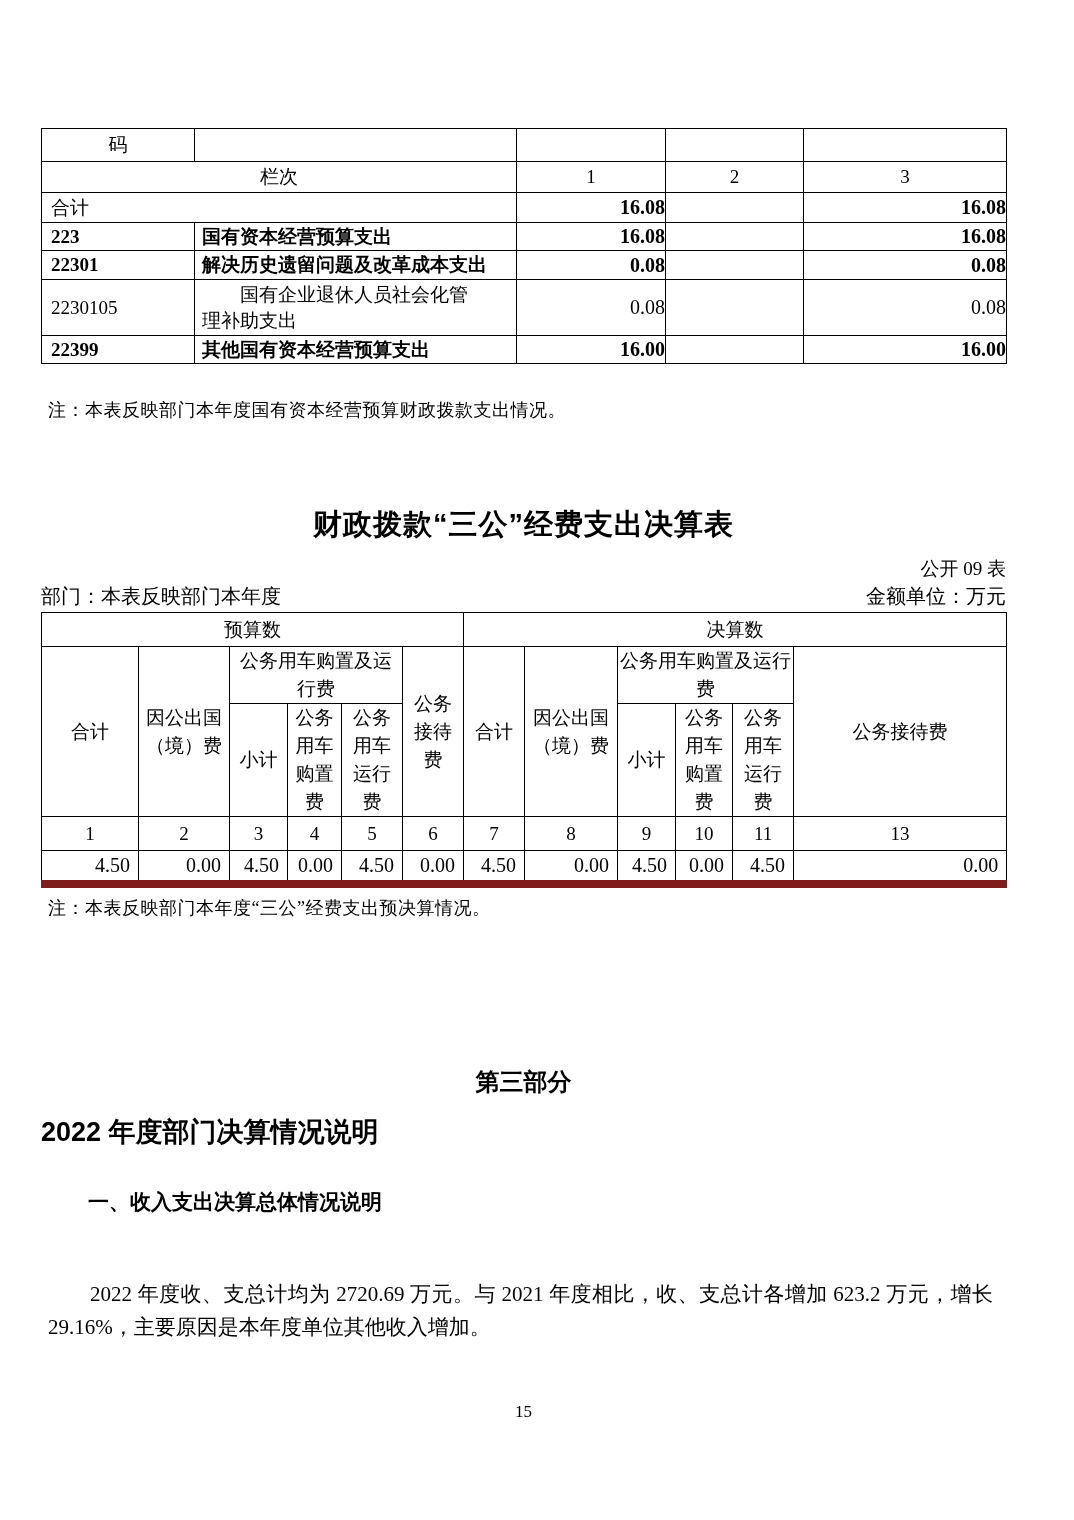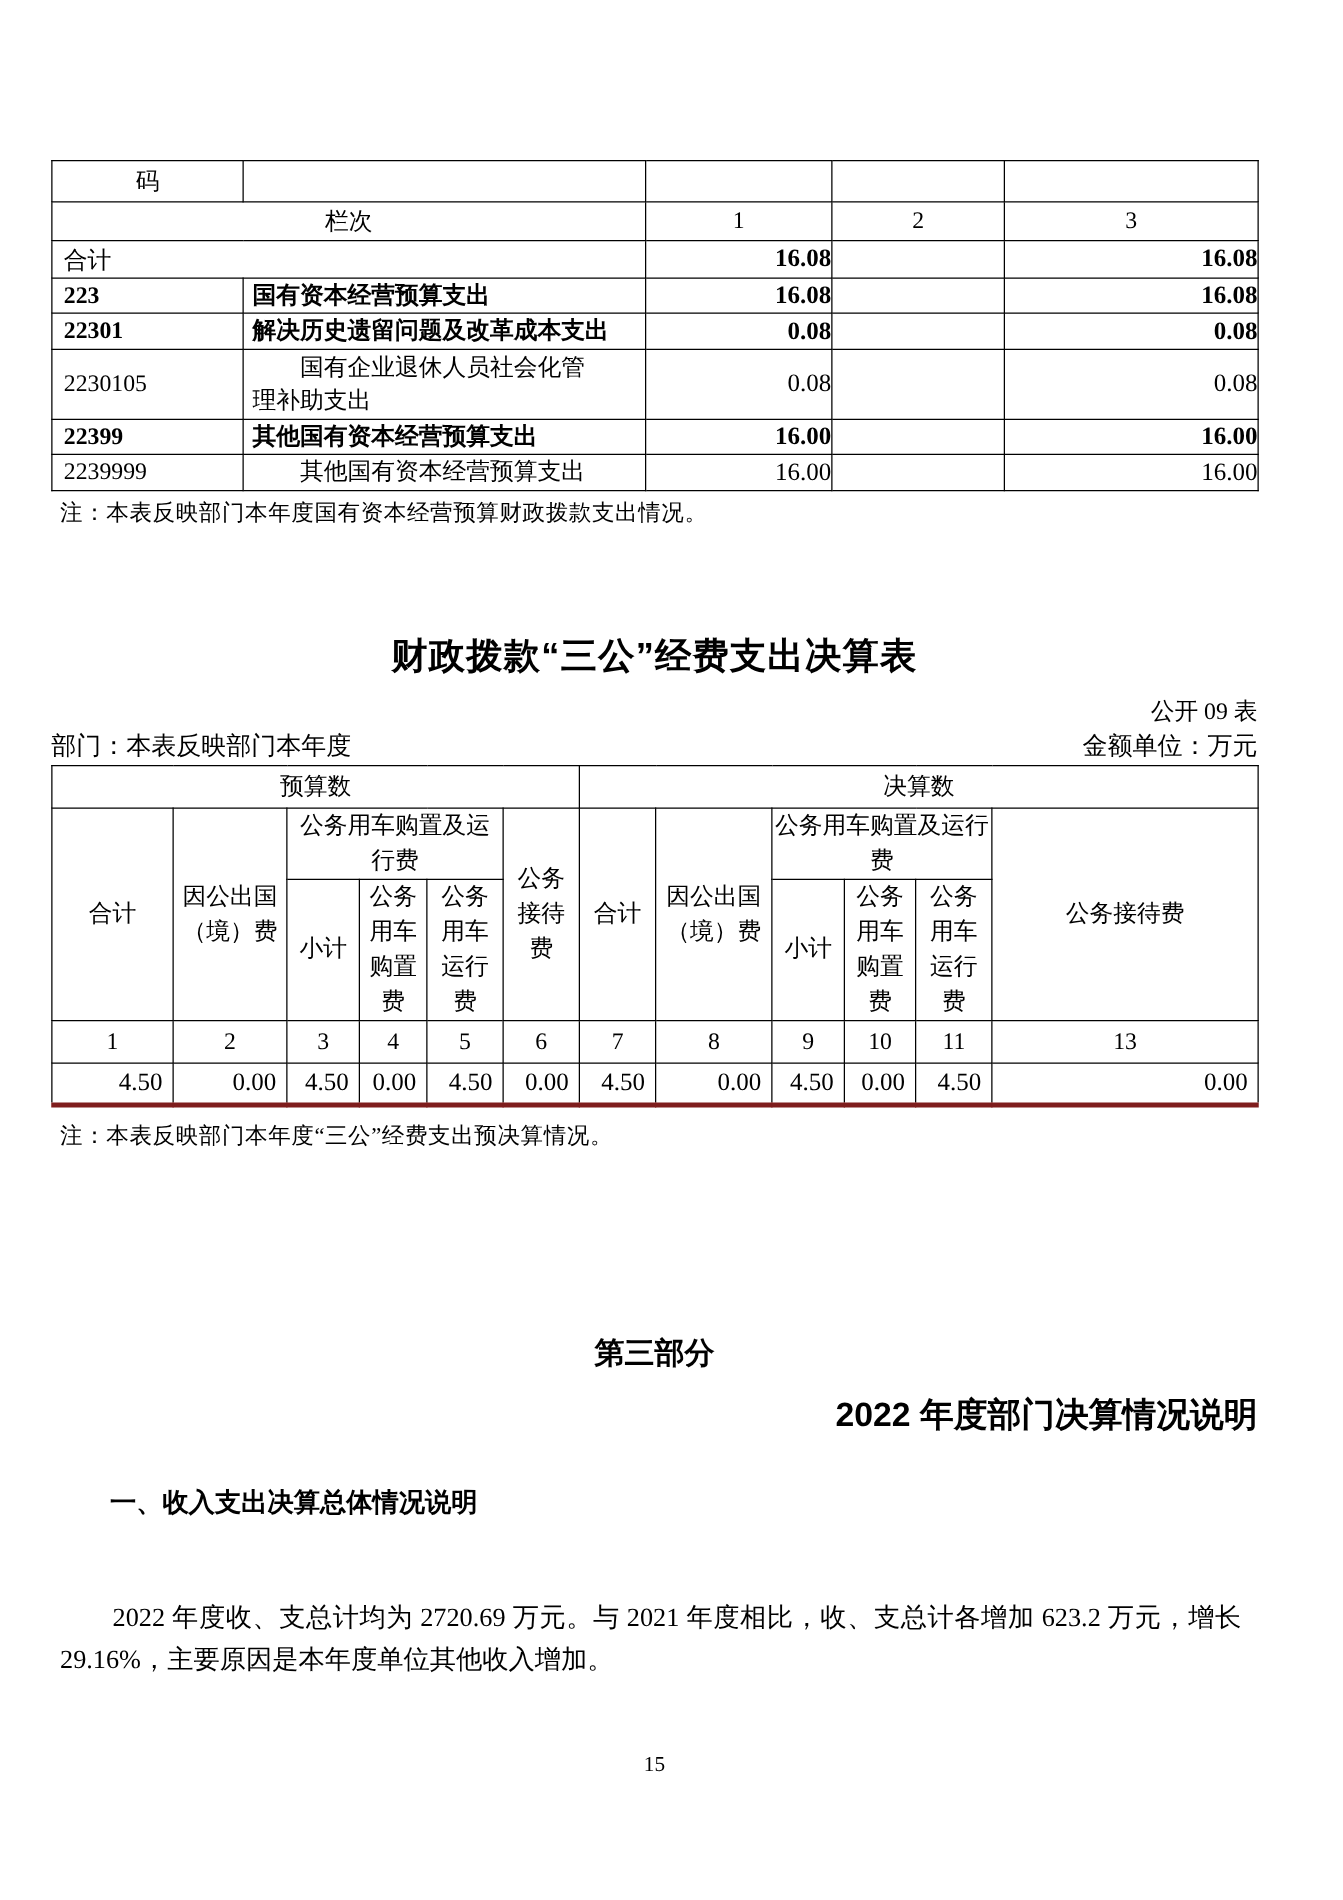--- a/index.html
+++ b/index.html
@@ -31,38 +31,38 @@
   .t1 .val   { text-align: right; font-size: 20px; }
   .t1 .center{ text-align: center; padding: 0; }
   .b { font-weight: bold; }
 
   
   .t2 { font-size: 19px; }
   .t2 th { text-align: center; line-height: 28px; padding: 0 6px; }
   .t2 .grp { padding: 0 2px; }
   .t2 .num { text-align: center; font-size: 19px; }
   .t2 .val { text-align: right; padding-right: 8px; font-size: 20px; }
-  .t2 { border-bottom: 4px solid #7f1d1d; }
+  .t2 { border-bottom: 8px solid #7f1d1d; }
 
   
   .note { font-size: 18px; letter-spacing: 0.5px; }
   .tbl-title {
     width: 965px; left: 41px; text-align: center;
     font-family: "Liberation Sans", "DejaVu Sans", sans-serif;
     font-weight: bold; font-size: 29px; letter-spacing: 1px;
   }
   .meta-right { width: 965px; left: 41px; text-align: right; font-size: 19px; }
   .dept-row { width: 965px; left: 41px; display: flex; justify-content: space-between; font-size: 20px; }
   .part-title {
     width: 965px; left: 41px; text-align: center;
     font-family: "Liberation Sans", "DejaVu Sans", sans-serif;
     font-weight: bold; font-size: 24px;
   }
   .main-title {
-    width: 965px; left: 41px; text-align: right;
+    width: 965px; left: 41px; text-align: left;
     font-family: "Liberation Sans", "DejaVu Sans", sans-serif;
     font-weight: bold; font-size: 27px;
   }
   .sec-h1 {
     left: 88px;
     font-family: "Liberation Sans", "DejaVu Sans", sans-serif;
     font-weight: bold; font-size: 21px;
   }
   .body-para {
     left: 48px; width: 945px;
@@ -122,27 +122,20 @@
     <td class="val">0.08</td>
     <td class="val"></td>
     <td class="val">0.08</td>
   </tr>
   <tr style="height:28px">
     <td class="code b">22399</td>
     <td class="name b">其他国有资本经营预算支出</td>
     <td class="val b">16.00</td>
     <td class="val"></td>
     <td class="val b">16.00</td>
-  </tr>
-  <tr style="height:29px">
-    <td class="code">2239999</td>
-    <td class="name indent">其他国有资本经营预算支出</td>
-    <td class="val">16.00</td>
-    <td class="val"></td>
-    <td class="val">16.00</td>
   </tr>
 </tbody>
   </table>
 
 <div class="abs note" style="top:398px; left:48px;">注：本表反映部门本年度国有资本经营预算财政拨款支出情况。</div>
 
 <div class="abs tbl-title" style="top:505px;">财政拨款“三公”经费支出决算表</div>
 <div class="abs meta-right" style="top:556px;">公开 09 表</div>
 <div class="abs dept-row" style="top:583px;">
   <span>部门：本表反映部门本年度</span>

